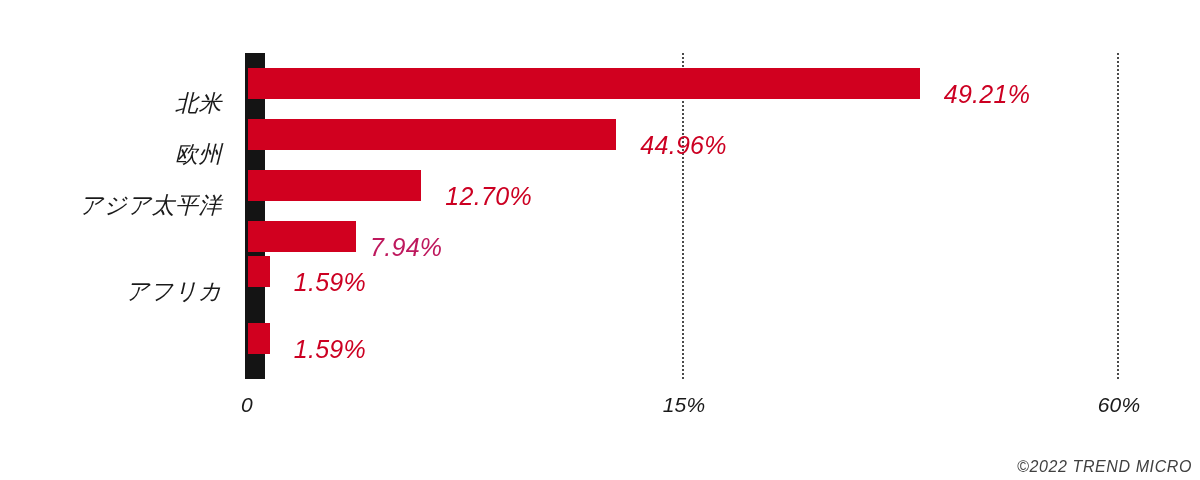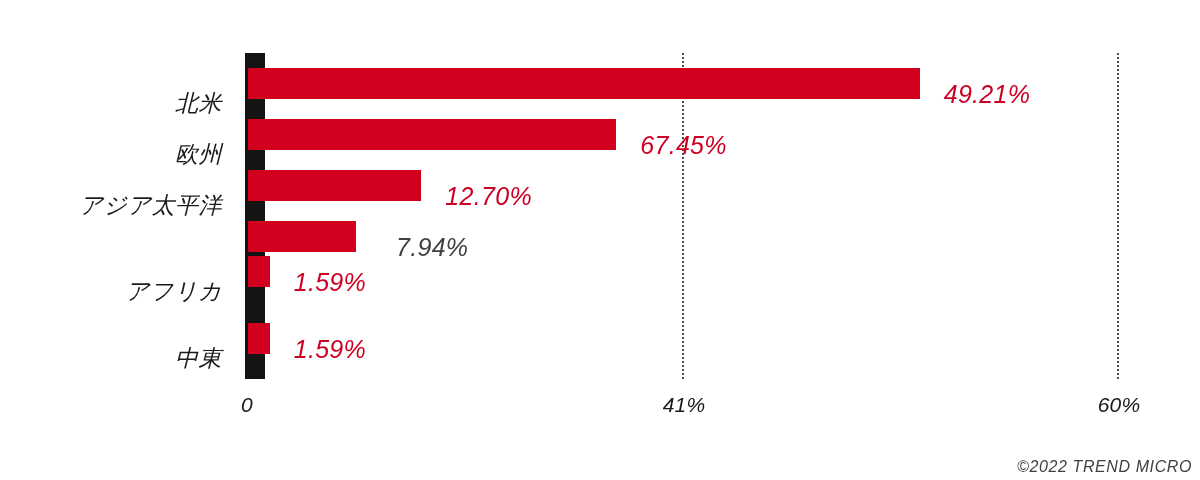--- a/index.html
+++ b/index.html
@@ -125,47 +125,46 @@
 
     <div class="bar-row" style="top:48px;">
       <div class="cat-label">北米</div>
       <div class="bar" style="width: 671.716px; background: rgb(209, 0, 31);"></div>
       <div class="value-label" style="left: 913.716px; color: rgb(204, 0, 34);">49.21%</div>
     </div>
 
     <div class="bar-row" style="top:99px;">
       <div class="cat-label">欧州</div>
       <div class="bar" style="width: 368.277px; background: rgb(209, 0, 31);"></div>
-      <div class="value-label" style="left: 610.277px; color: rgb(204, 0, 34);">67.45%</div>
+      <div class="value-label" style="left: 610.277px; color: rgb(204, 0, 34);">44.96%</div>
     </div>
 
     <div class="bar-row" style="top:150px;">
       <div class="cat-label">アジア太平洋</div>
       <div class="bar" style="width: 173.355px; background: rgb(209, 0, 31);"></div>
       <div class="value-label" style="left: 415.355px; color: rgb(204, 0, 34);">12.70%</div>
     </div>
 
     <div class="bar-row" style="top:201px;">
       <div class="bar" style="width: 108.381px; background: rgb(209, 0, 31);"></div>
-      <div class="value-label" style="left: 366px; color: #404040;">7.94%</div>
+      <div class="value-label" style="left: 340px; color: #be185d;">7.94%</div>
     </div>
 
     <div class="bar-row" style="top:236px;">
       <div class="cat-label">アフリカ</div>
       <div class="bar" style="width: 21.7035px; background: rgb(209, 0, 31);"></div>
       <div class="value-label" style="left: 263.703px; color: rgb(204, 0, 34);">1.59%</div>
     </div>
 
     <div class="bar-row" style="top:303px;">
-      <div class="cat-label">中東</div>
       <div class="bar" style="width: 21.7035px; background: rgb(209, 0, 31);"></div>
       <div class="value-label" style="left: 263.703px; color: rgb(204, 0, 34);">1.59%</div>
     </div>
 
     <div class="tick-label t0">0</div>
-    <div class="tick-label t30">41%</div>
+    <div class="tick-label t30">15%</div>
     <div class="tick-label t60">60%</div>
 
   </div>
 
   <div class="footer-credit">©2022 TREND MICRO</div>
 
 </div>
 
 </body></html>

